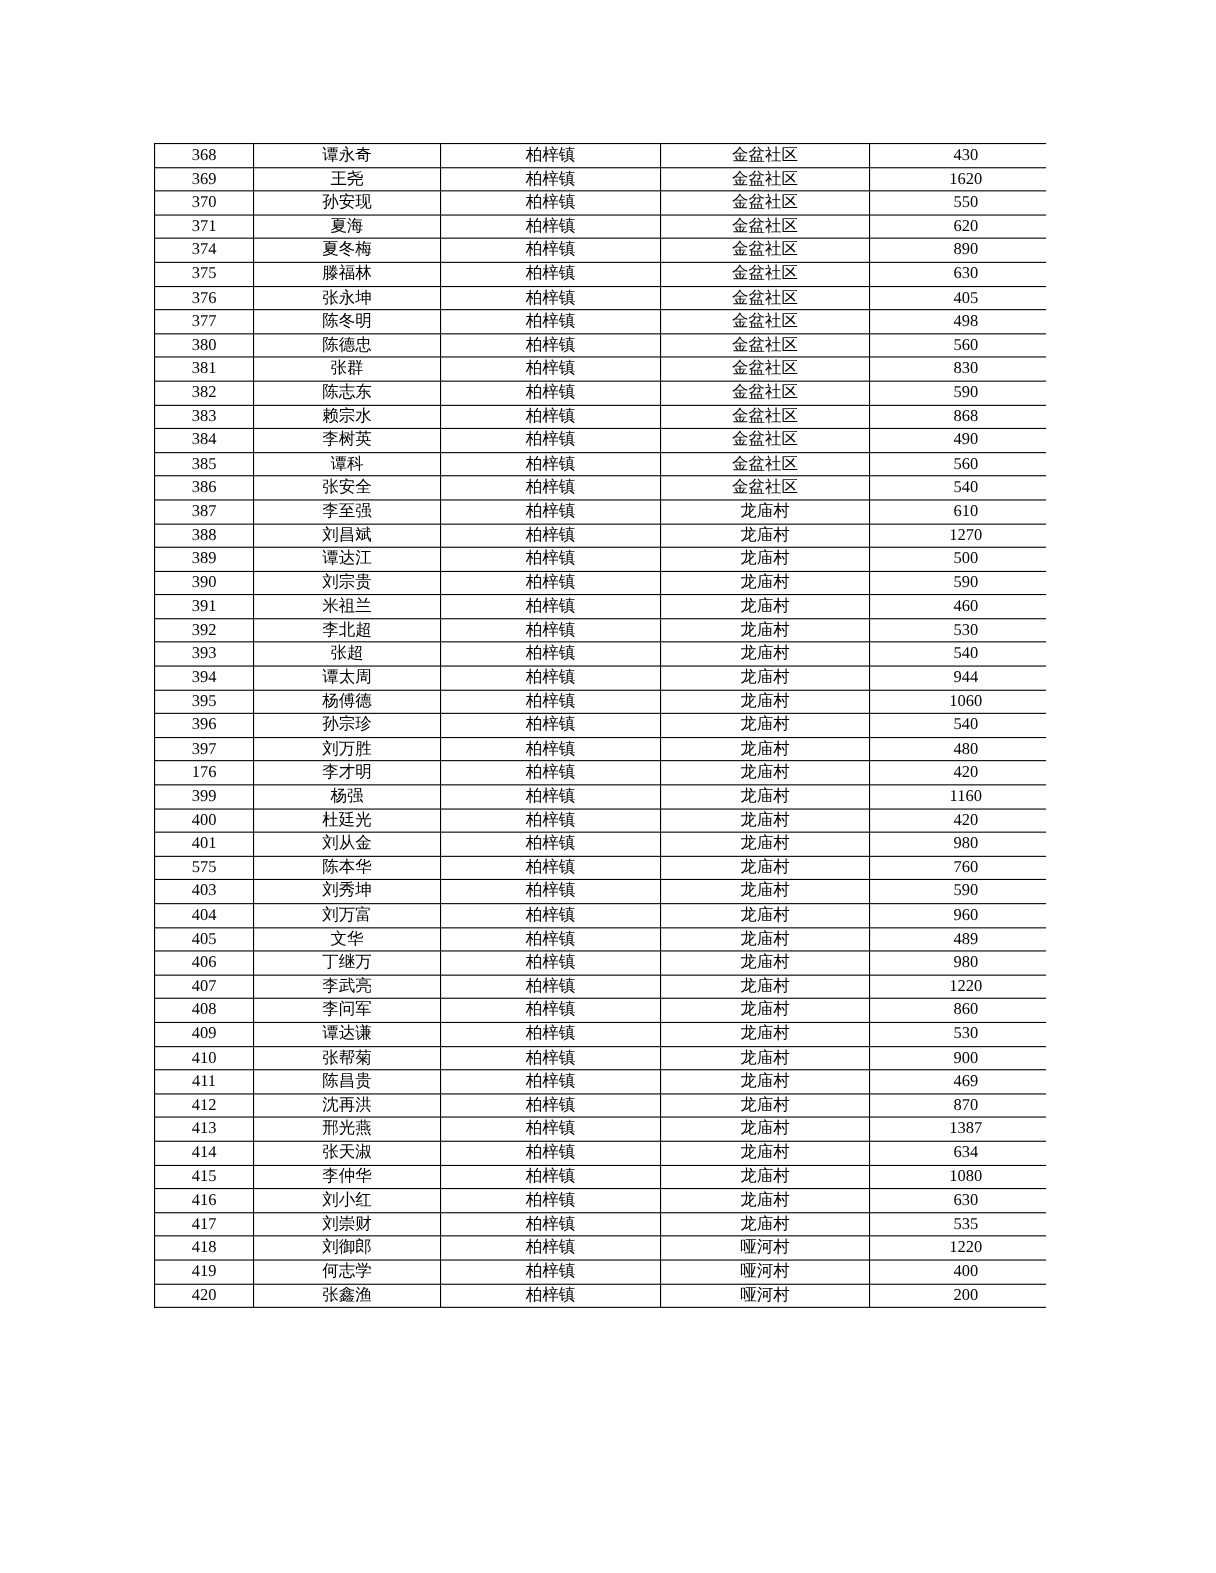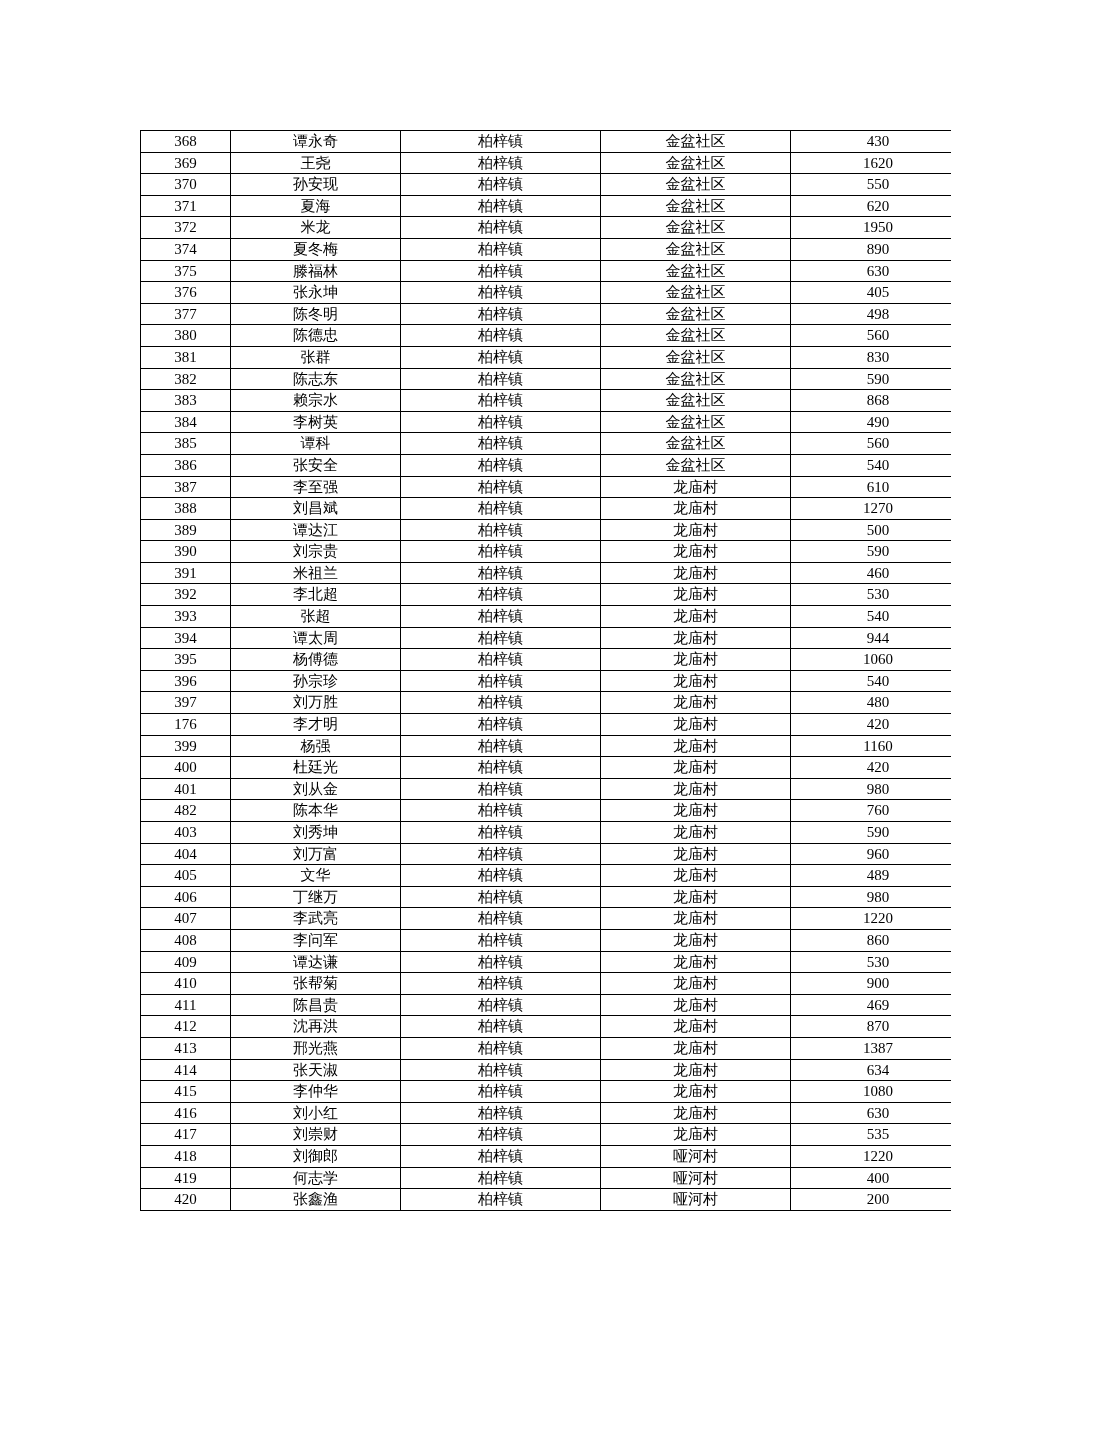--- a/index.html
+++ b/index.html
@@ -77,27 +77,20 @@
           <td>550</td>
         </tr>
         <tr>
           <td>371</td>
           <td>夏海</td>
           <td>柏梓镇</td>
           <td>金盆社区</td>
           <td>620</td>
         </tr>
         <tr>
-          <td>372</td>
-          <td>米龙</td>
-          <td>柏梓镇</td>
-          <td>金盆社区</td>
-          <td>1950</td>
-        </tr>
-        <tr>
           <td>374</td>
           <td>夏冬梅</td>
           <td>柏梓镇</td>
           <td>金盆社区</td>
           <td>890</td>
         </tr>
         <tr>
           <td>375</td>
           <td>滕福林</td>
           <td>柏梓镇</td>
@@ -266,21 +259,21 @@
           <td>420</td>
         </tr>
         <tr>
           <td>401</td>
           <td>刘从金</td>
           <td>柏梓镇</td>
           <td>龙庙村</td>
           <td>980</td>
         </tr>
         <tr>
-          <td>482</td>
+          <td>575</td>
           <td>陈本华</td>
           <td>柏梓镇</td>
           <td>龙庙村</td>
           <td>760</td>
         </tr>
         <tr>
           <td>403</td>
           <td>刘秀坤</td>
           <td>柏梓镇</td>
           <td>龙庙村</td>

